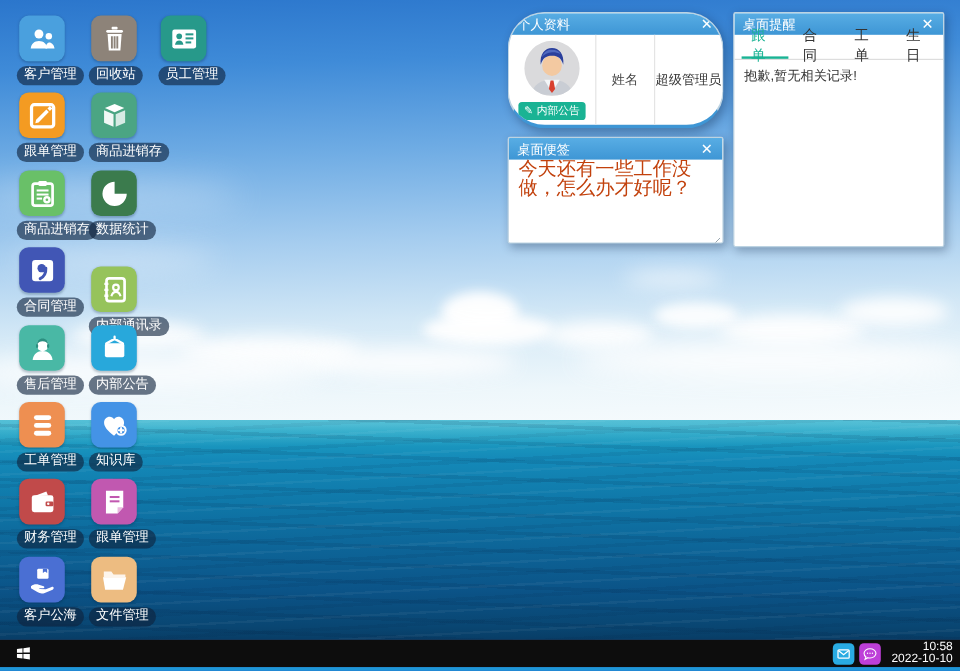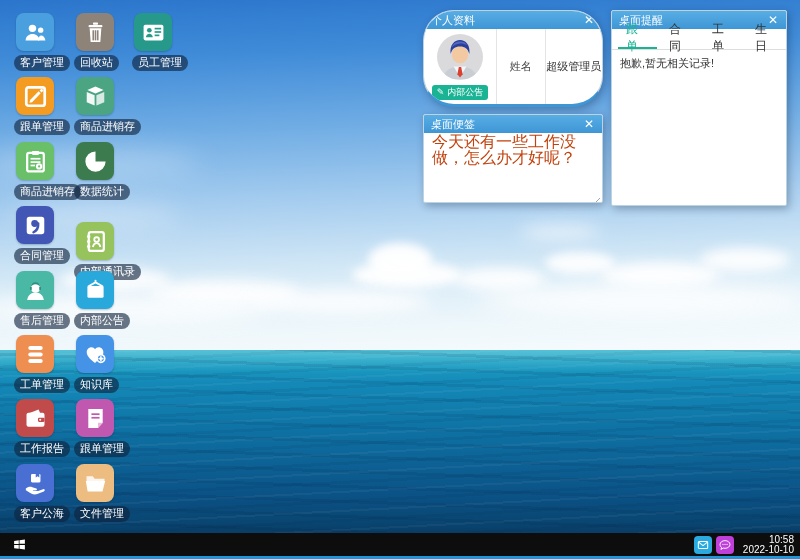--- a/index.html
+++ b/index.html
@@ -237,21 +237,21 @@
   </div>
   <div class="icell" style="left:14px;top:399px">
     <div class="tile" style="background: rgb(193, 74, 74);">
         <svg viewBox="0 0 24 24">
           <path d="M5.5 7.5L14.8 4l1.2 3z" fill="#fff"></path>
           <rect x="4" y="6.8" width="16" height="12.6" rx="1.8" fill="#fff"></rect>
           <rect x="14.2" y="11.4" width="5.8" height="3.6" rx="1" fill="#C14A4A"></rect>
           <circle cx="16.2" cy="13.2" r=".9" fill="#fff"></circle>
         </svg>
       </div>
-    <div class="ilabel">工作报告</div>
+    <div class="ilabel">财务管理</div>
   </div>
   <div class="icell" style="left:74px;top:399px">
     <div class="tile" style="background: rgb(193, 88, 176);">
         <svg viewBox="0 0 24 24">
           <path d="M5.6 3.6h12.8v12.2l-4.2 4.6H5.6z" fill="#fff"></path>
           <path d="M14.2 20.4v-4.6h4.2z" fill="#E9B7DF"></path>
           <rect x="8.4" y="7.4" width="7.2" height="1.5" fill="#C158B0"></rect>
           <rect x="8.4" y="10.6" width="7.2" height="1.5" fill="#C158B0"></rect>
         </svg>
       </div>

